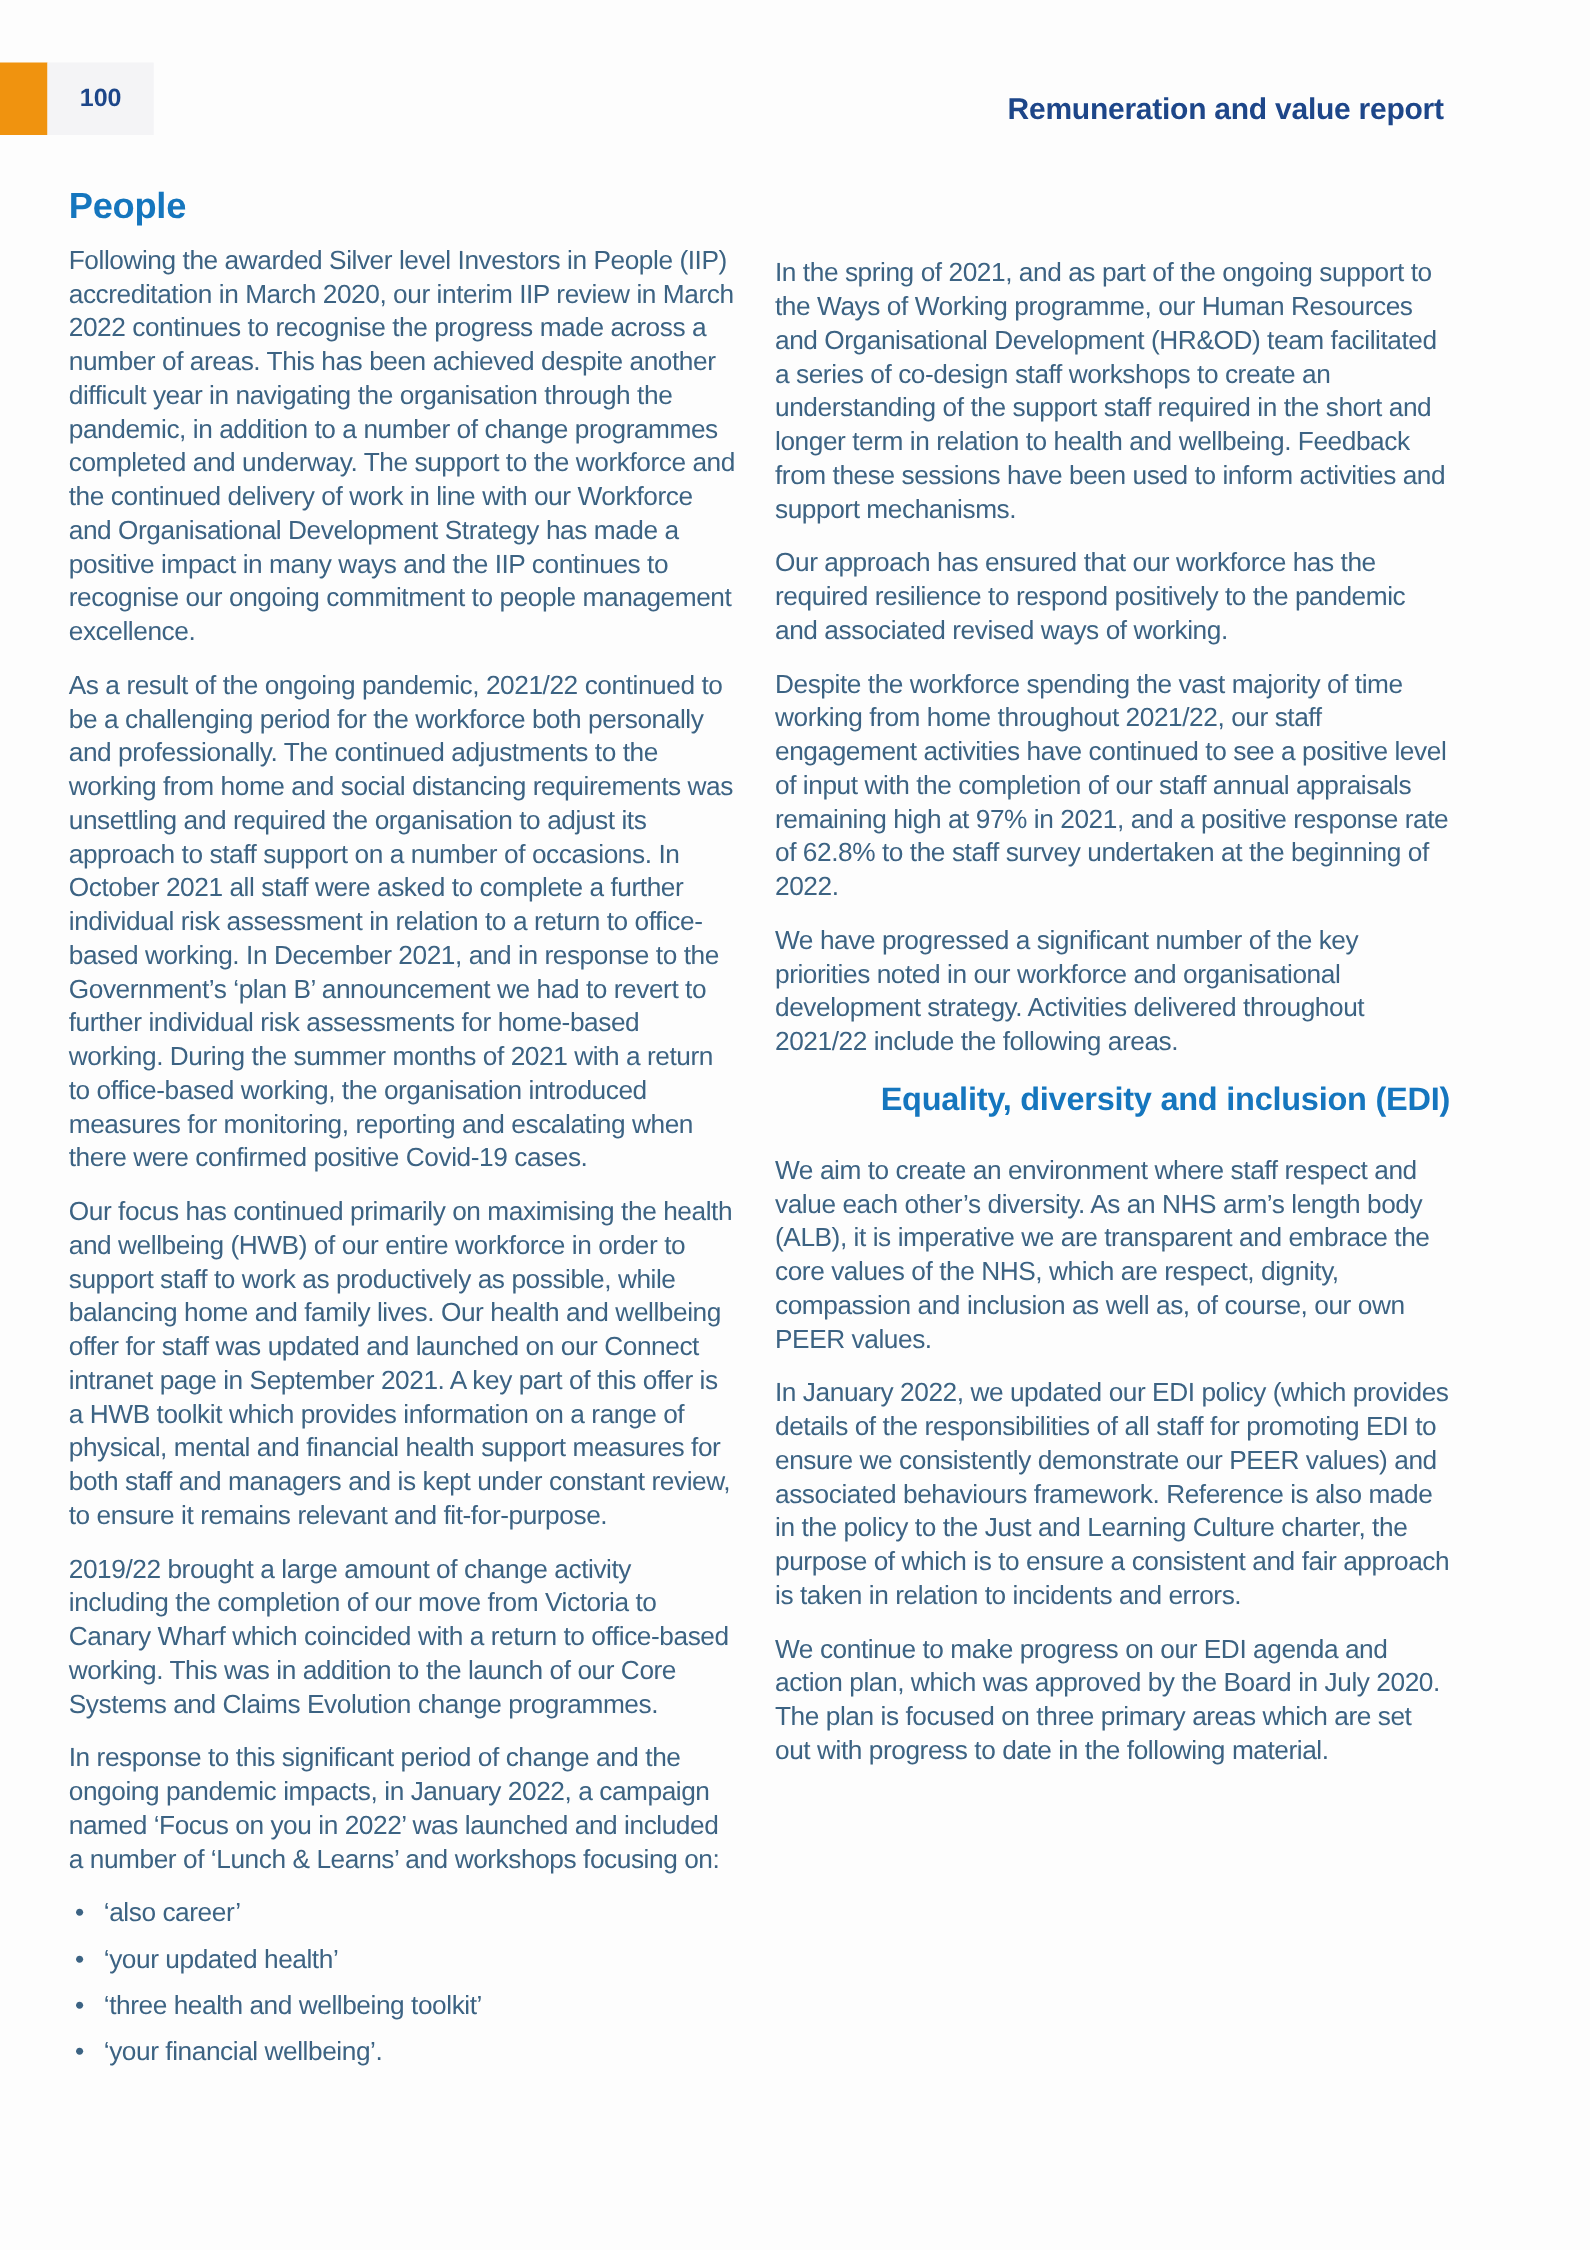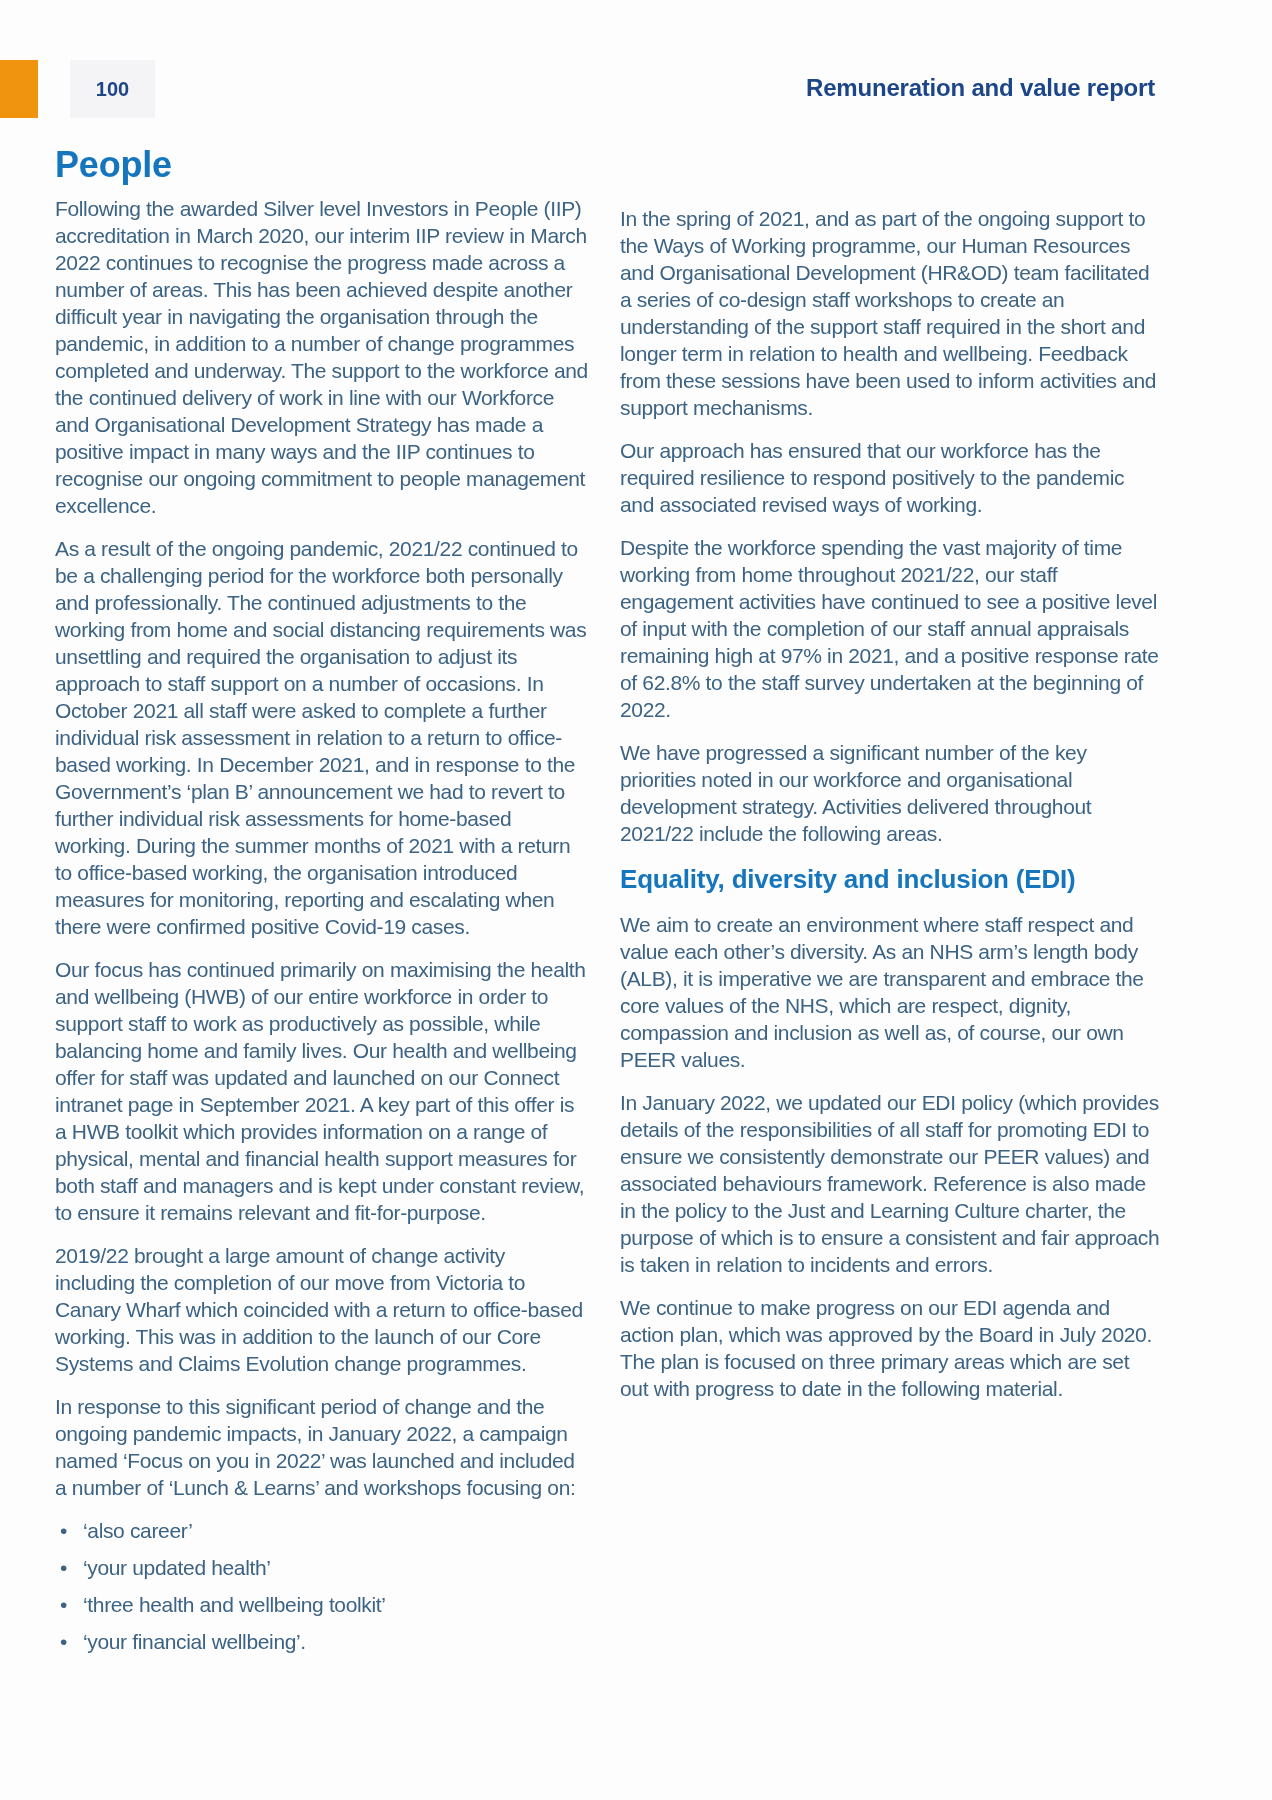--- a/index.html
+++ b/index.html
@@ -19,24 +19,23 @@
   .page{
     position:relative;
     width:1272px;
     height:1800px;
     background:var(--page-bg);
     overflow:hidden;
   }
   
   .badge{
     position:absolute;
-    top:60px;left:0;
+    top:50px;left:0;
     display:flex;
     height:58px;
-    gap:32px;
   }
   .badge .orange-block{
     width:38px;height:58px;
     background:var(--orange);
   }
   .badge .num-box{
     width:85px;height:58px;
     background:var(--graybox);
     display:flex;align-items:center;justify-content:center;
     color:var(--navy);
@@ -60,31 +59,32 @@
     position:absolute;
     top:148px;
     left:55px;
     width:1105px;
     display:flex;
   }
   .col-left{width:535px;margin-right:30px;}
   .col-right{width:540px;padding-top:57px;}
   h1.section-heading{
     margin:0 0 13px 0;
-    font-size:36px;
+    font-size:29px;
     line-height:34px;
     color:var(--heading-blue);
     letter-spacing:-0.2px;
   }
   h2.sub-heading{
-    margin:0 0 16px 0;
+    margin:0 0 28px 0;
     font-size:26px;
     line-height:32px;
     color:var(--heading-blue);
     letter-spacing:-0.2px;
+    text-align:right;
   }
   p.body-par{
     margin:0 0 16px 0;
     font-size:21px;
     line-height:27px;
     color:var(--body-blue);
     letter-spacing:-0.35px;
   }
   ul.bullet-list{
     margin:6px 0 0 0;

